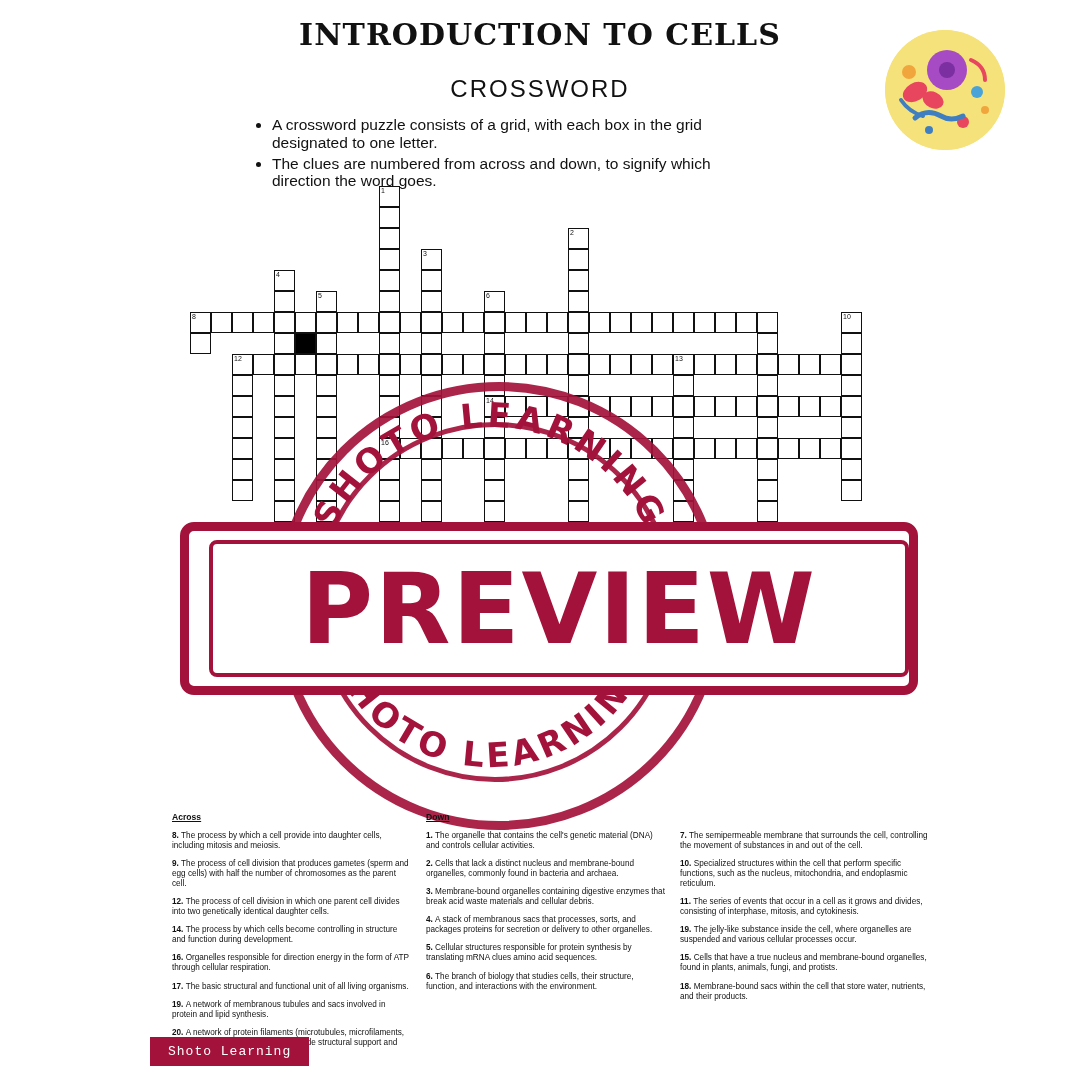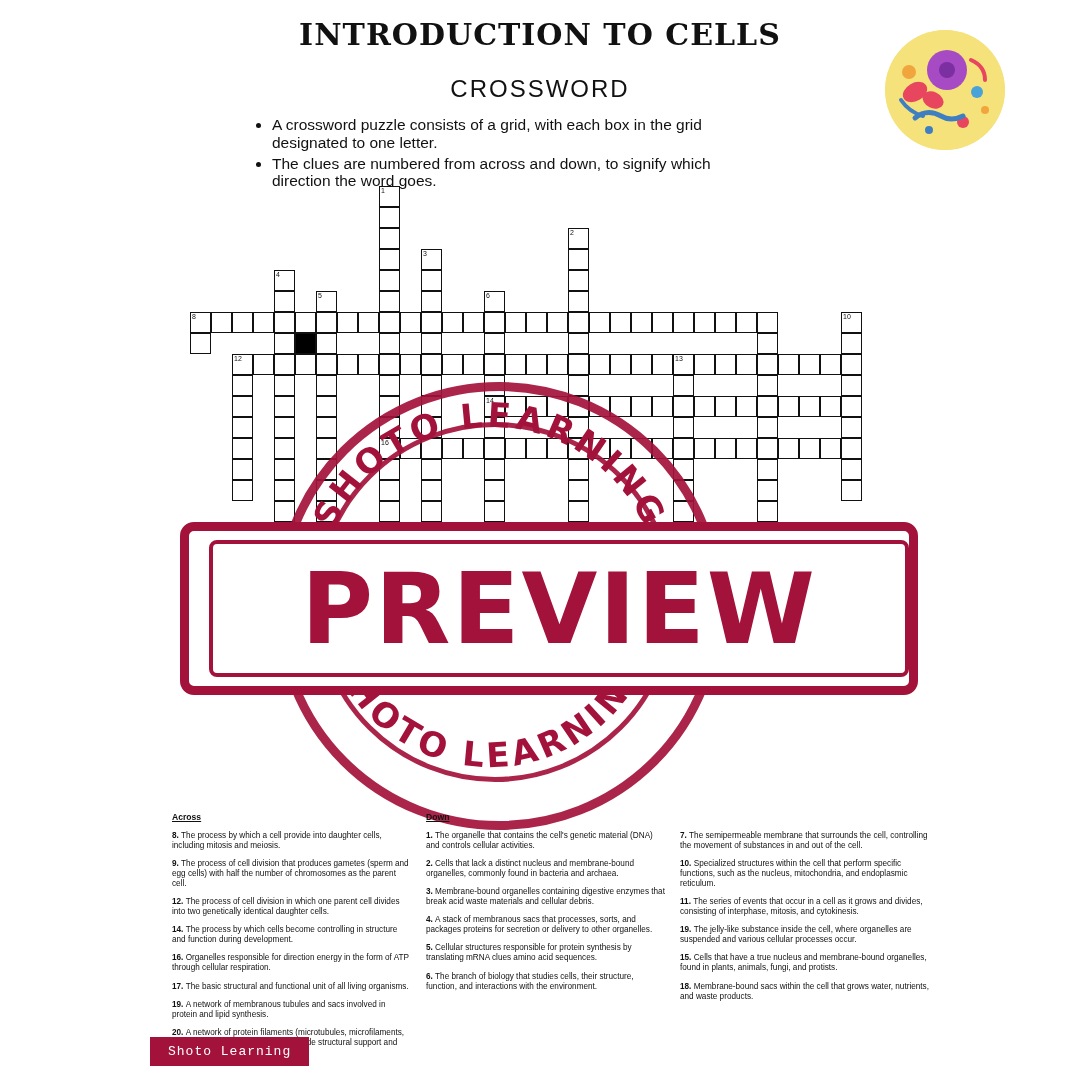--- a/index.html
+++ b/index.html
@@ -512,21 +512,21 @@
           </div>
       </div>
       <div class="col c3">
         <h4 style="visibility:hidden">.</h4>
         <div id="downList2">
             <p class="clue"><b>7. </b><span>The semipermeable membrane that surrounds the cell, controlling the movement of substances in and out of the cell.</span></p>
             <p class="clue"><b>10. </b><span>Specialized structures within the cell that perform specific functions, such as the nucleus, mitochondria, and endoplasmic reticulum.</span></p>
             <p class="clue"><b>11. </b><span>The series of events that occur in a cell as it grows and divides, consisting of interphase, mitosis, and cytokinesis.</span></p>
             <p class="clue"><b>19. </b><span>The jelly-like substance inside the cell, where organelles are suspended and various cellular processes occur.</span></p>
             <p class="clue"><b>15. </b><span>Cells that have a true nucleus and membrane-bound organelles, found in plants, animals, fungi, and protists.</span></p>
-            <p class="clue"><b>18. </b><span>Membrane-bound sacs within the cell that grows water, nutrients, and waste products.</span></p>
+            <p class="clue"><b>18. </b><span>Membrane-bound sacs within the cell that store water, nutrients, and their products.</span></p>
           </div>
       </div>
     </div>
   </div>
 
   <div class="footer">Shoto Learning</div>
 
 </div>
 
 </body></html>

